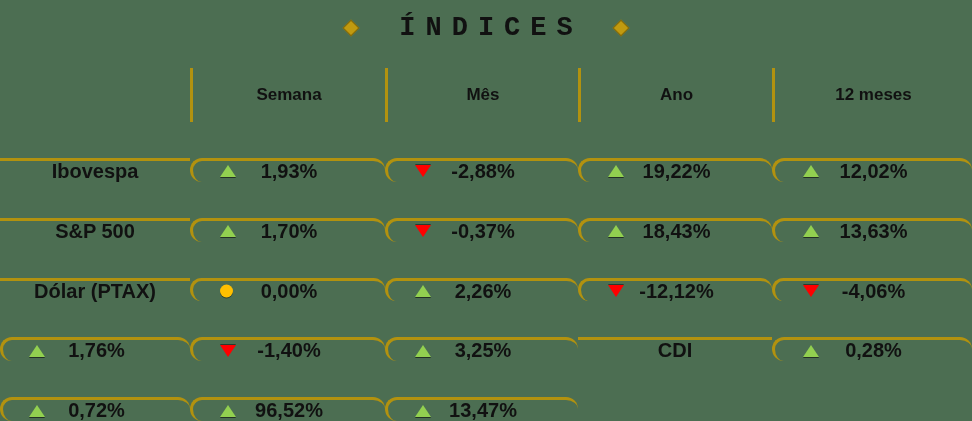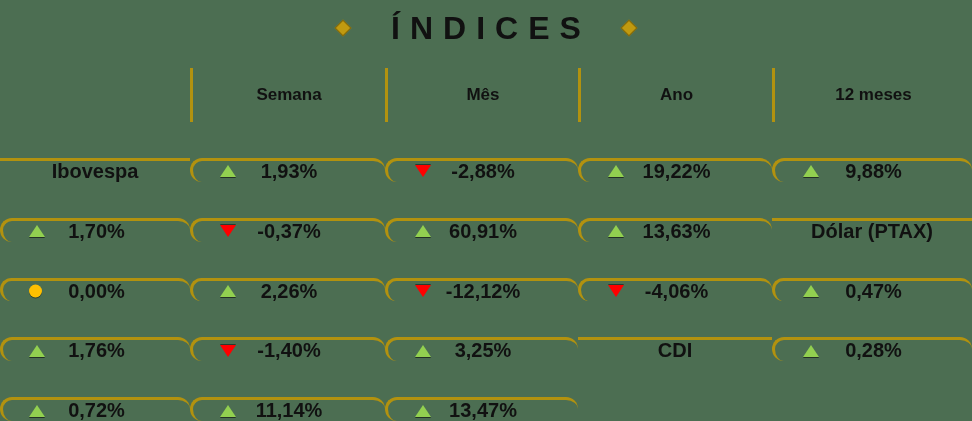--- a/index.html
+++ b/index.html
@@ -13,22 +13,22 @@
   
   .title-row {
     height: 46px;
     padding-top: 10px;
     display: flex;
     align-items: center;
     justify-content: center;
     gap: 32px;
   }
   .title {
-    font-family: Liberation Sans, sans-serif;
-    font-size: 32px;
+    font-family: Liberation Mono, monospace;
+    font-size: 27px;
     font-weight: bold;
     letter-spacing: 10px;
     color: var(--text, #111111);
     text-indent: 10px; 
   }
   .diamond {
     width: 12px; height: 12px;
     background: var(--title_gold, #c09a10);
     border: 1px solid #7e660a;
     transform: rotate(45deg);
@@ -112,33 +112,34 @@
       <div class="cell value-cell bl bt">
         <span class="icon down"></span>
         <span class="value">-2,88%</span>
       </div>
       <div class="cell value-cell bl bt">
         <span class="icon up"></span>
         <span class="value">19,22%</span>
       </div>
       <div class="cell value-cell bl bt">
         <span class="icon up"></span>
-        <span class="value">9,88%</span>
+        <span class="value">12,02%</span>
       </div>
+      <div class="cell label-cell bt">S&amp;P 500</div>
       <div class="cell value-cell bl bt">
         <span class="icon up"></span>
         <span class="value">1,70%</span>
       </div>
       <div class="cell value-cell bl bt">
         <span class="icon down"></span>
         <span class="value">-0,37%</span>
       </div>
       <div class="cell value-cell bl bt">
         <span class="icon up"></span>
-        <span class="value">60,91%</span>
+        <span class="value">18,43%</span>
       </div>
       <div class="cell value-cell bl bt">
         <span class="icon up"></span>
         <span class="value">13,63%</span>
       </div>
       <div class="cell label-cell bt">Dólar (PTAX)</div>
       <div class="cell value-cell bl bt">
         <span class="icon neutral"></span>
         <span class="value">0,00%</span>
       </div>
@@ -149,24 +150,20 @@
       <div class="cell value-cell bl bt">
         <span class="icon down"></span>
         <span class="value">-12,12%</span>
       </div>
       <div class="cell value-cell bl bt">
         <span class="icon down"></span>
         <span class="value">-4,06%</span>
       </div>
       <div class="cell value-cell bl bt">
         <span class="icon up"></span>
-        <span class="value">0,47%</span>
-      </div>
-      <div class="cell value-cell bl bt">
-        <span class="icon up"></span>
         <span class="value">1,76%</span>
       </div>
       <div class="cell value-cell bl bt">
         <span class="icon down"></span>
         <span class="value">-1,40%</span>
       </div>
       <div class="cell value-cell bl bt">
         <span class="icon up"></span>
         <span class="value">3,25%</span>
       </div>
@@ -174,21 +171,21 @@
       <div class="cell value-cell bl bt">
         <span class="icon up"></span>
         <span class="value">0,28%</span>
       </div>
       <div class="cell value-cell bl bt">
         <span class="icon up"></span>
         <span class="value">0,72%</span>
       </div>
       <div class="cell value-cell bl bt">
         <span class="icon up"></span>
-        <span class="value">11,14%</span>
+        <span class="value">96,52%</span>
       </div>
       <div class="cell value-cell bl bt">
         <span class="icon up"></span>
         <span class="value">13,47%</span>
       </div>
     </div>
 
 </div>
 
 </body></html>

